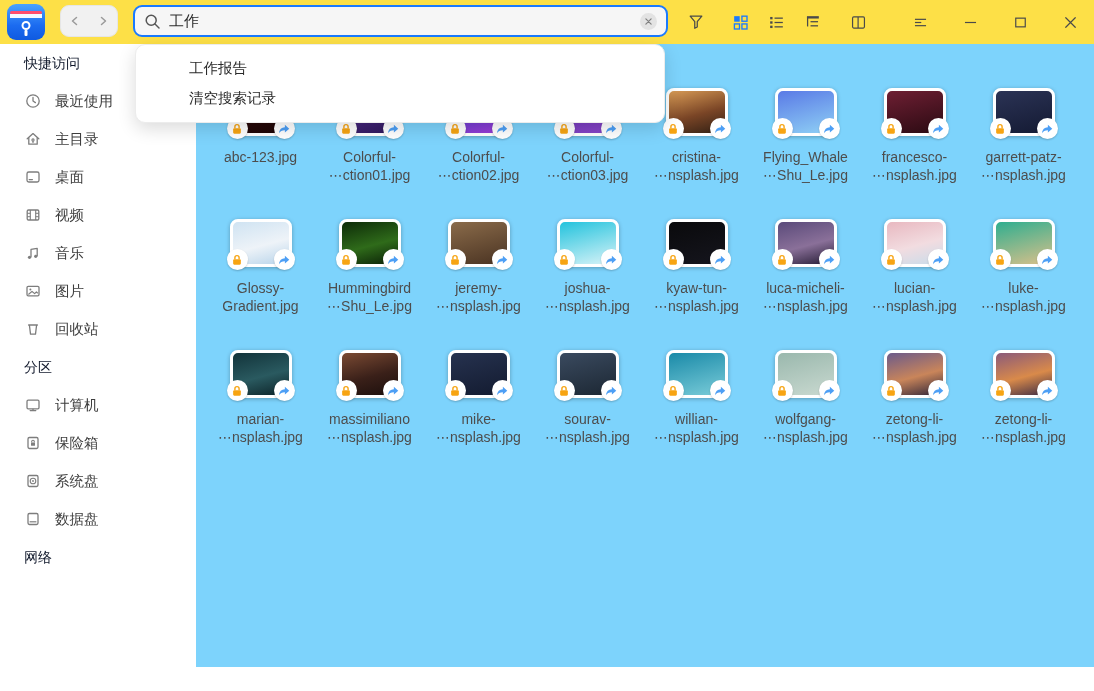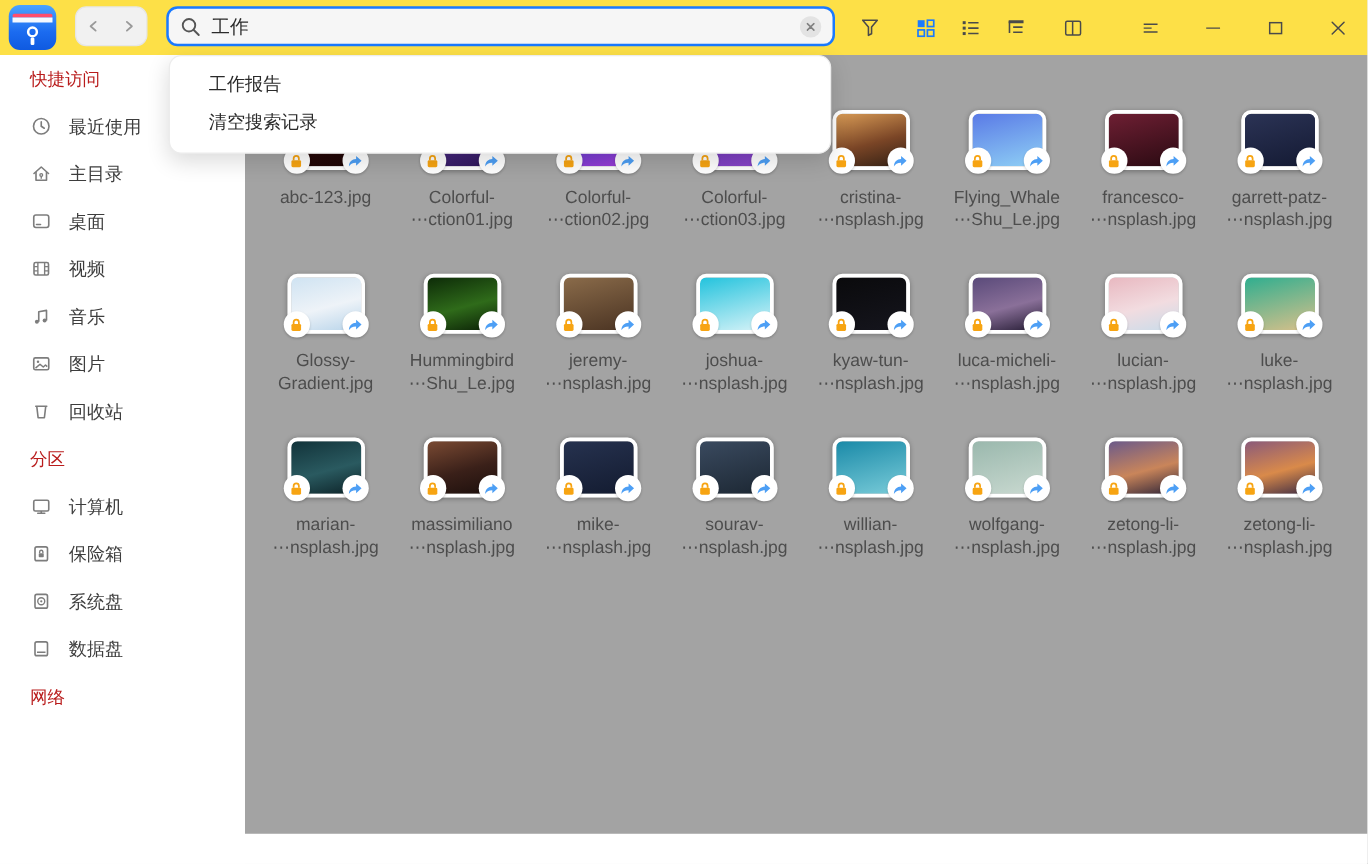--- a/index.html
+++ b/index.html
@@ -27,30 +27,30 @@
   .searchbox input { flex:1; border:none; outline:none; background:transparent; font-size:15px; color:#2b2b2b;
     font-family:inherit; }
   .clear-btn { width:17px; height:17px; border-radius:50%; background:#e3e3e3; display:flex;
     align-items:center; justify-content:center; flex:0 0 auto; }
 
   .tb-btn { position:absolute; top:9px; width:26px; height:26px; display:flex; align-items:center; justify-content:center; }
 
   
   .dropdown { position:absolute; left:135px; top:44px; width:530px; background:#fff; border:1px solid #ececec;
     border-radius:10px; box-shadow:0 6px 18px rgba(0,0,0,.14); z-index:60; padding:8px 0 9px 0; }
-  .dropdown-item { height:30px; line-height:30px; padding-left:31px; font-size:14.5px; color:#2a2a2a; }
+  .dropdown-item { height:30px; line-height:30px; padding-left:53px; font-size:14.5px; color:#2a2a2a; }
 
   
   .sidebar { position:absolute; left:0; top:44px; width:196px; height:647px; background:#fff; z-index:10; }
-  .side-group-label { height:38px; line-height:38px; padding-left:24px; font-size:14px; color:#b91c1c; }
+  .side-group-label { height:38px; line-height:38px; padding-left:24px; font-size:14px; color:#0f172a; }
   .side-item { height:38px; display:flex; align-items:center; padding-left:24px; gap:13px; font-size:14.5px; color:#3d3d3d; }
   .side-item svg { flex:0 0 auto; }
 
   
-  .content { position:absolute; left:196px; top:44px; width:898px; height:623px; background:#a3a3a3; overflow:hidden; }
+  .content { position:absolute; left:196px; top:44px; width:898px; height:623px; background:#7dd3fc; overflow:hidden; }
   .file-grid { position:absolute; left:10px; top:44px; display:grid; grid-template-columns:repeat(8,109px);
     grid-auto-rows:131px; }
   .file-item { position:relative; width:109px; height:131px; }
   .thumb { position:absolute; left:50%; transform:translateX(-50%); top:0; width:62px; height:48px;
     border:3px solid #fff; border-radius:8px; box-shadow:0 1px 4px rgba(0,0,0,.28); }
   .badge { position:absolute; top:30px; width:21px; height:21px; border-radius:50%; background:#fff;
     box-shadow:0 1px 2px rgba(0,0,0,.18); display:flex; align-items:center; justify-content:center; }
   .badge.lock  { left:calc(50% - 34px); }
   .badge.share { left:calc(50% + 13px); }
   .file-name { position:absolute; top:60px; left:0; width:100%; text-align:center; font-size:14px;

